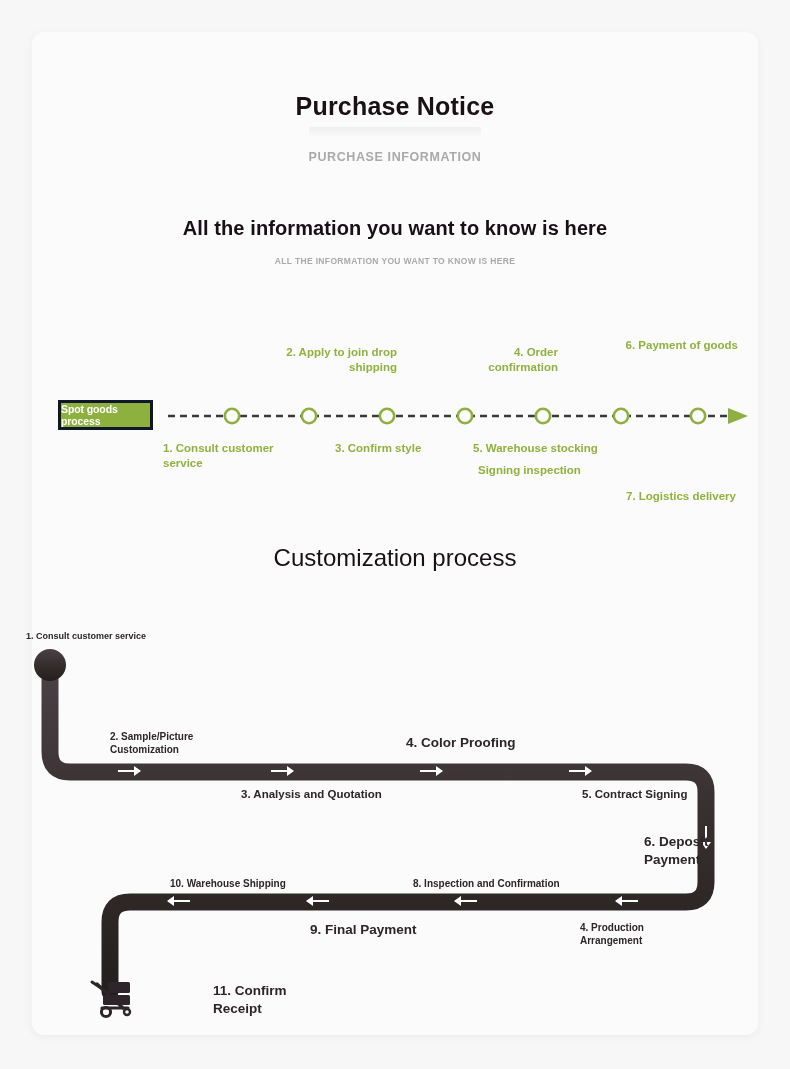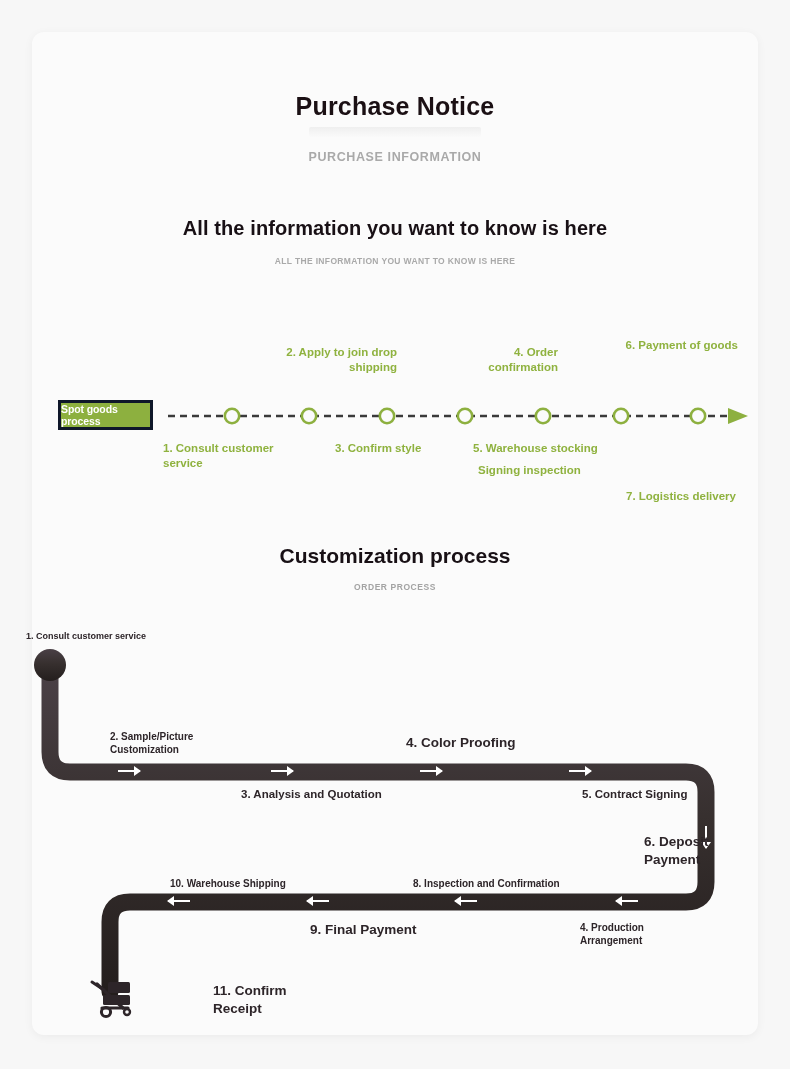--- a/index.html
+++ b/index.html
@@ -52,21 +52,21 @@
     color: #181015; letter-spacing: 0.1px;
   }
   #head2-sub {
     top: 224px;
     font-size: 8.5px; font-weight: bold;
     letter-spacing: 0.35px;
     color: #a9a9a9;
   }
   #head3-main {
     top: 512px;
-    font-size: 21px; font-weight: bold;
+    font-size: 24px; font-weight: normal;
     color: #181015;
   }
   #head3-sub {
     top: 550px;
     font-size: 8.5px; font-weight: bold;
     letter-spacing: 0.55px;
     color: #a3a3a3;
   }
 
   
@@ -142,21 +142,20 @@
     <div class="tl-label below" style="left:131px; top:409px; width:148px;">1. Consult customer service</div>
     <div class="tl-label above" style="left:215px; top:313px; width:150px;">2. Apply to join drop shipping</div>
     <div class="tl-label below" style="left:303px; top:409px; width:130px;">3. Confirm style</div>
     <div class="tl-label above" style="left:386px; top:313px; width:92px;margin-left:48px;">4. Order confirmation</div>
     <div class="tl-label below" style="left:441px; top:409px; width:160px;">5. Warehouse stocking</div>
     <div class="tl-label below" style="left:446px; top:431px; width:160px;">Signing inspection</div>
     <div class="tl-label above" style="left:546px; top:306px; width:160px;">6. Payment of goods</div>
     <div class="tl-label below" style="left:594px; top:409px; width:145px;margin-top:48px;">7. Logistics delivery</div>
 
     <div class="h-block" id="head3-main">Customization process</div>
-    <div class="h-block" id="head3-sub">ORDER PROCESS</div>
 
   </div>
 
   <svg id="snake" viewBox="0 0 790 1069">
     <defs>
       <linearGradient id="pipe" x1="0" y1="0" x2="0" y2="1">
         <stop offset="0%" stop-color="#4a4046"></stop>
         <stop offset="45%" stop-color="#37302f"></stop>
         <stop offset="100%" stop-color="#241e1d"></stop>
       </linearGradient>

